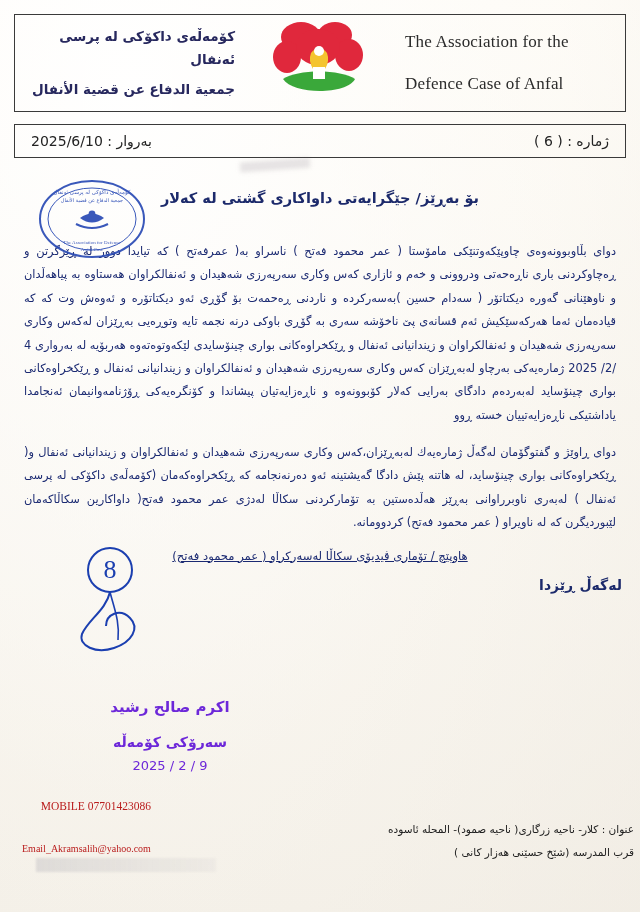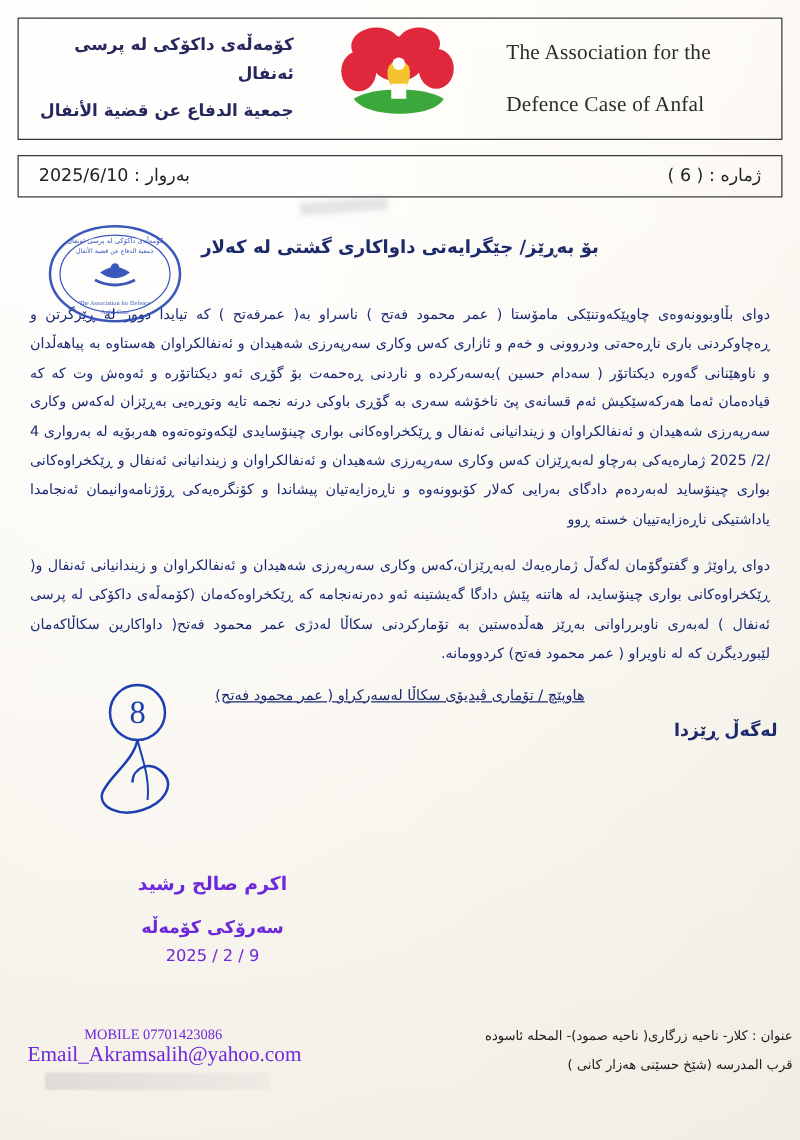--- a/index.html
+++ b/index.html
@@ -177,25 +177,25 @@
   }
   .signblock .nm { font-size: 15px; font-weight: bold; }
   .signblock .rl { font-size: 14px; font-weight: bold; margin-top: 18px; text-align: center; }
   .signblock .dt { font-size: 13px; margin-top: 8px; direction: ltr; }
 
   .contact {
     position: absolute;
     left: 4px;
     bottom: 58px;
     direction: ltr;
-    text-align: center;
-    color: #6d28d9;
+    text-align: right;
+    color: #b91c1c;
   }
   .contact .mob { font-size: 11.5px; font-family: "Liberation Serif", serif; }
-  .contact .eml { font-size: 17px; font-family: "Liberation Serif", serif; margin-top: 0; margin-left: 18px; }
+  .contact .eml { font-size: 10px; font-family: "Liberation Serif", serif; margin-top: 31px; margin-left: 18px; }
 
   .footer-ar {
     position: absolute;
     right: 6px;
     bottom: 48px;
     direction: rtl;
     text-align: right;
     color: #202020;
     font-size: 10.5px;
     line-height: 2.2;

